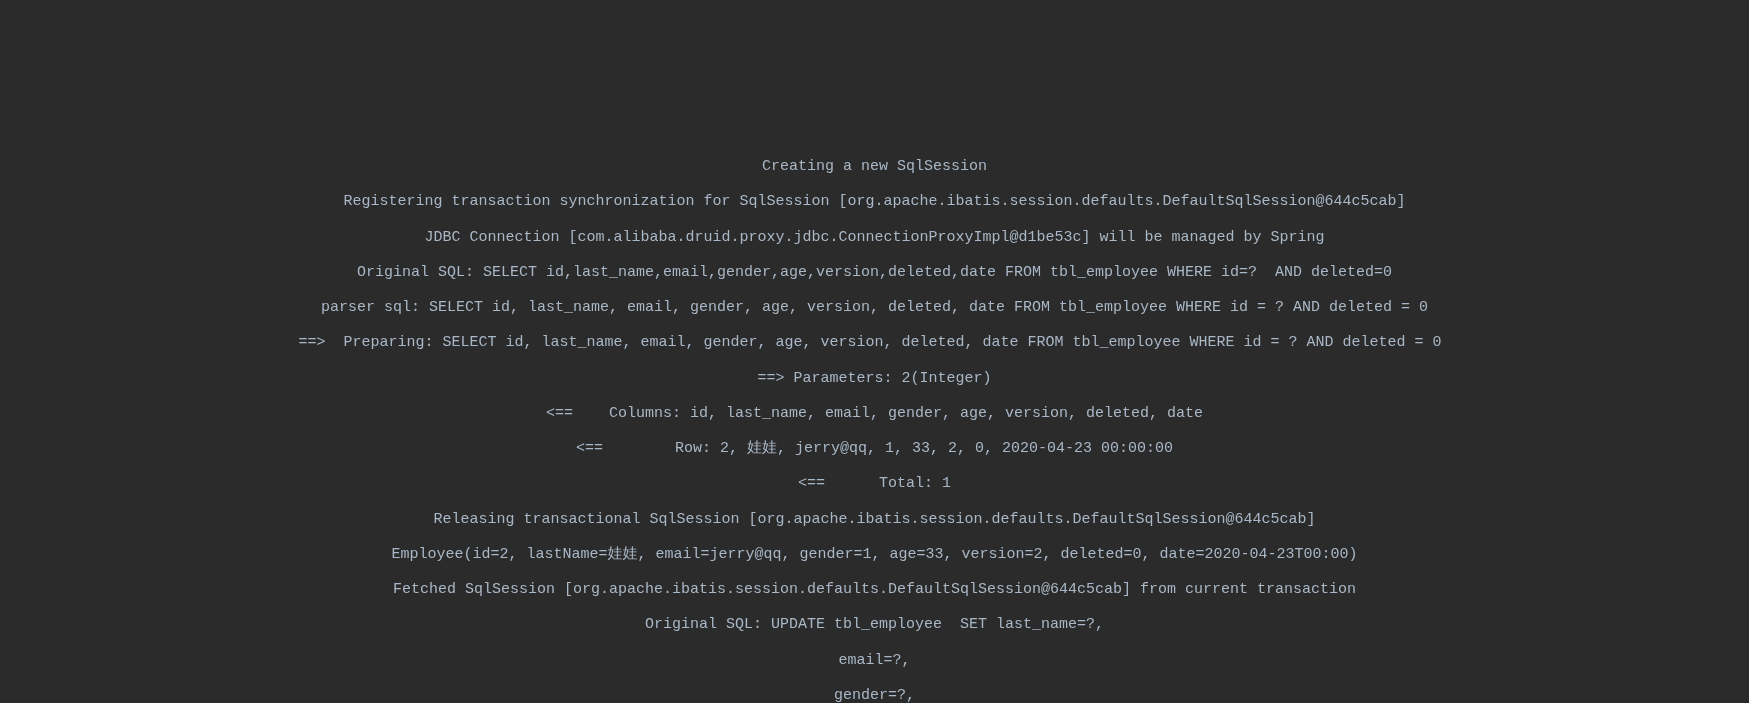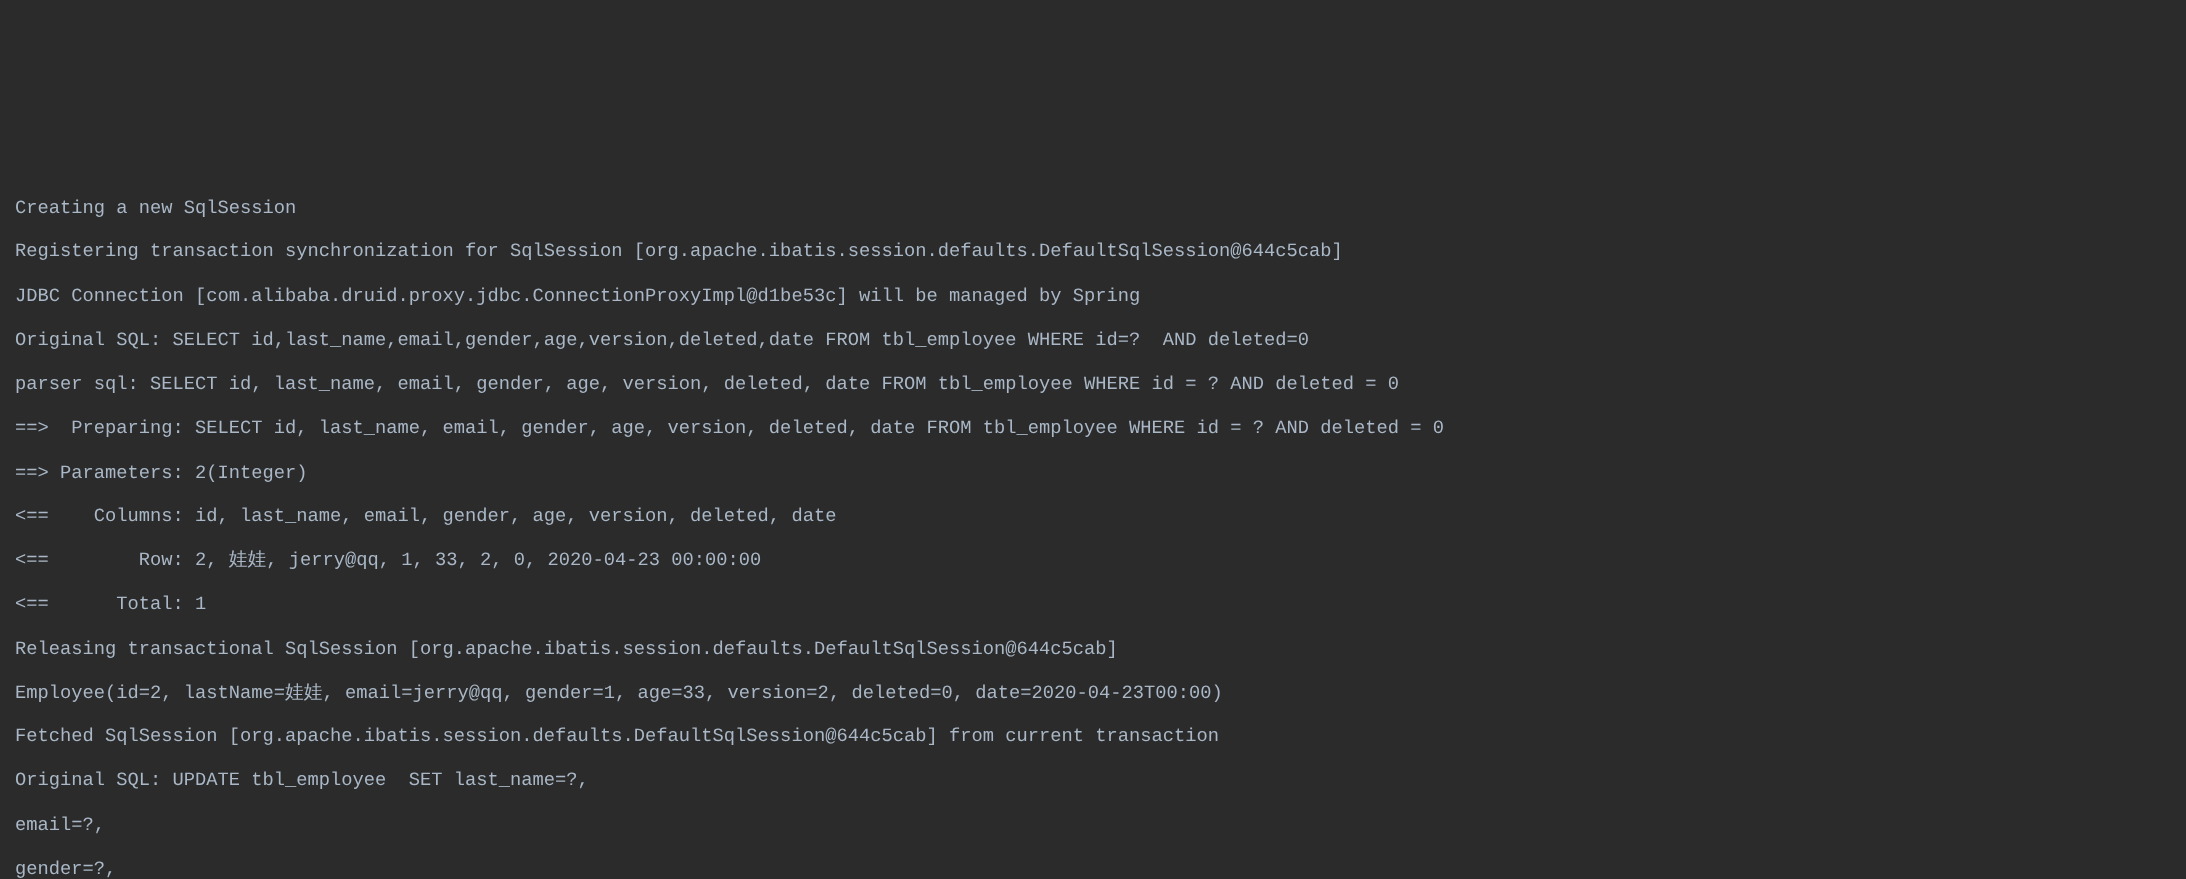--- a/index.html
+++ b/index.html
@@ -12,20 +12,21 @@
       color: #a9b7c6;
       font-family: 'Consolas', 'Monaco', 'Courier New', monospace;
       font-size: 15px;
       padding: 8px 12px;
       line-height: 2.35;
       white-space: pre;
       overflow-x: auto;
     }
     .log-line {
       display: block;
+      text-align: center;
     }
   </style>
 </head>
 <body>
 
 
 
 <div id="console"><span class="log-line">Creating a new SqlSession</span><span class="log-line">Registering transaction synchronization for SqlSession [org.apache.ibatis.session.defaults.DefaultSqlSession@644c5cab]</span><span class="log-line">JDBC Connection [com.alibaba.druid.proxy.jdbc.ConnectionProxyImpl@d1be53c] will be managed by Spring</span><span class="log-line">Original SQL: SELECT id,last_name,email,gender,age,version,deleted,date FROM tbl_employee WHERE id=?  AND deleted=0</span><span class="log-line">parser sql: SELECT id, last_name, email, gender, age, version, deleted, date FROM tbl_employee WHERE id = ? AND deleted = 0</span><span class="log-line">==&gt;  Preparing: SELECT id, last_name, email, gender, age, version, deleted, date FROM tbl_employee WHERE id = ? AND deleted = 0 </span><span class="log-line">==&gt; Parameters: 2(Integer)</span><span class="log-line">&lt;==    Columns: id, last_name, email, gender, age, version, deleted, date</span><span class="log-line">&lt;==        Row: 2, 娃娃, jerry@qq, 1, 33, 2, 0, 2020-04-23 00:00:00</span><span class="log-line">&lt;==      Total: 1</span><span class="log-line">Releasing transactional SqlSession [org.apache.ibatis.session.defaults.DefaultSqlSession@644c5cab]</span><span class="log-line">Employee(id=2, lastName=娃娃, email=jerry@qq, gender=1, age=33, version=2, deleted=0, date=2020-04-23T00:00)</span><span class="log-line">Fetched SqlSession [org.apache.ibatis.session.defaults.DefaultSqlSession@644c5cab] from current transaction</span><span class="log-line">Original SQL: UPDATE tbl_employee  SET last_name=?,</span><span class="log-line">email=?,</span><span class="log-line">gender=?,</span></div>
 
 

